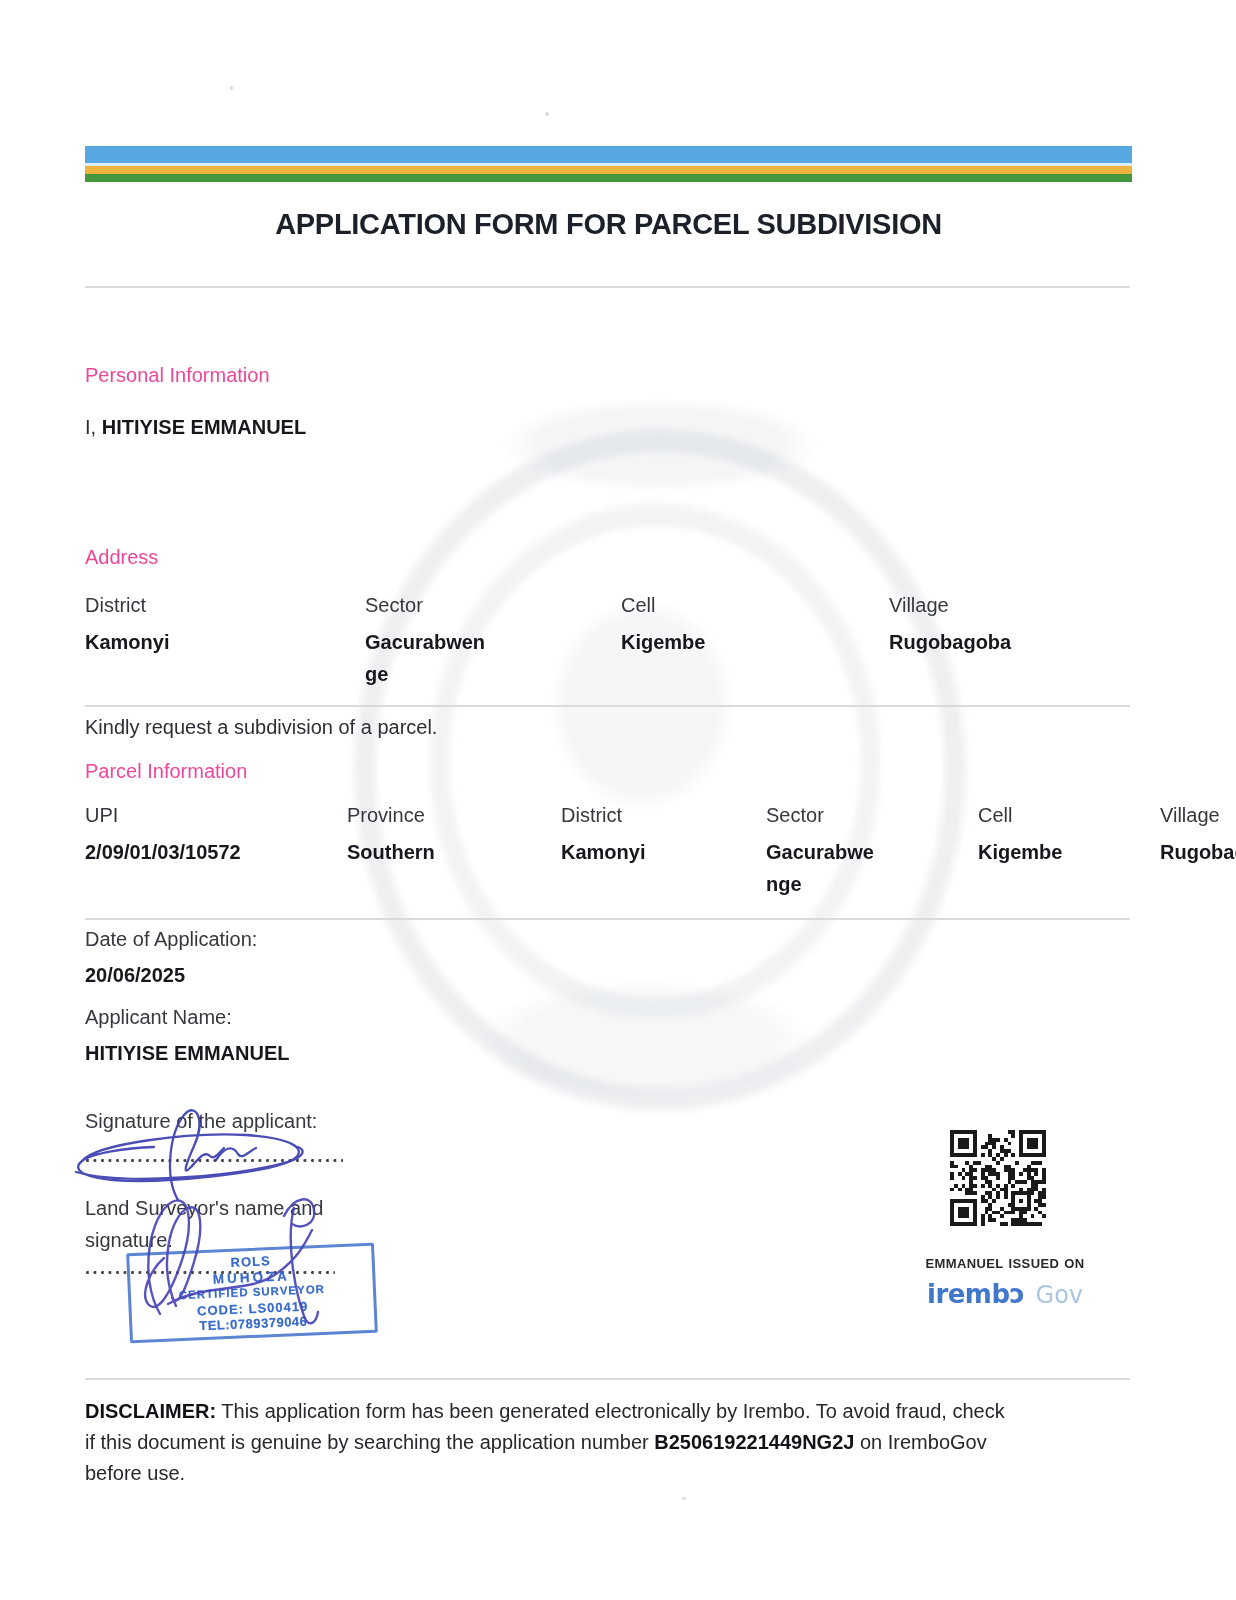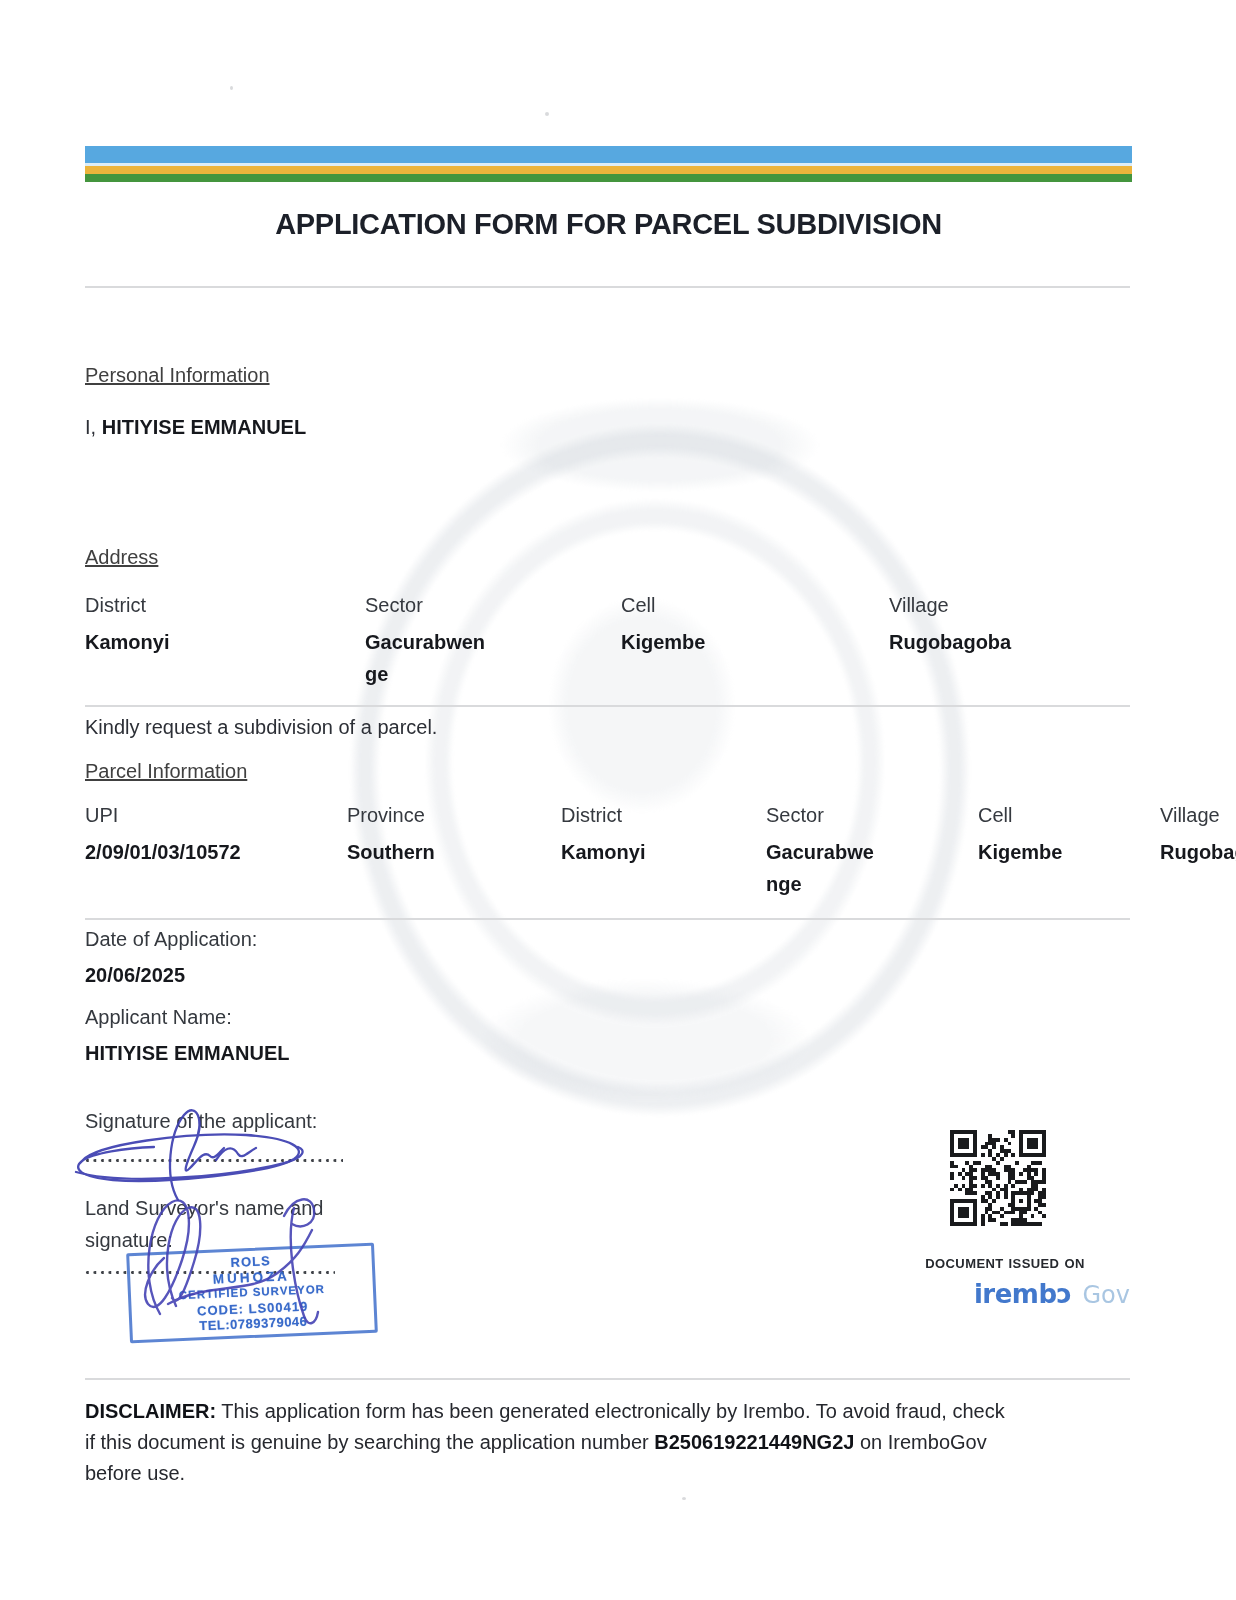--- a/index.html
+++ b/index.html
@@ -22,21 +22,21 @@
   .content{position:absolute;inset:0;z-index:1;}
   
   .banner{left:85px;top:146px;width:1047px;}
   .stripe{width:100%;}
   
   .title{
     left:85px;top:208px;width:1047px;text-align:center;
     font-size:29px;font-weight:700;color:#1c2029;letter-spacing:-0.3px;
   }
   .divider{height:2px;background:#d9dadc;left:85px;width:1045px;}
-  .sec{font-size:20px;color:#404040;text-decoration:underline;}
+  .sec{font-size:20px;color:#ec4899;}
   .lbl{font-size:20px;color:#35393f;}
   .val{font-size:20px;font-weight:700;color:#16181d;}
   .line20{font-size:20px;color:#2c2f36;}
   .row{display:flex;gap:47px;}
   .col .lbl{display:block;}
   .col .val{display:block;margin-top:9px;line-height:32px;}
   .ac0{width:233px;}.ac1{width:209px;}.ac2{width:221px;}.ac3{width:260px;}
   .pc0{width:215px;}.pc1{width:167px;}.pc2{width:158px;}.pc3{width:165px;}.pc4{width:135px;}.pc5{width:210px;}
   .wrapnarrow-a{max-width:126px;word-break:break-all;}
   .wrapnarrow-p{max-width:116px;word-break:break-all;}
@@ -62,21 +62,21 @@
   .stamp .s4{font-size:13px;letter-spacing:1px;}
   .stamp .s5{font-size:13px;letter-spacing:0.5px;}
   .sig{z-index:3;pointer-events:none;}
   
   .issue-wrap{left:880px;top:1130px;width:250px;text-align:center;}
   .qr{margin-left:70px;display:block;}
   .issue-caption{
     margin-top:30px;font-size:13px;font-weight:700;color:#26292e;
     letter-spacing:0.4px;word-spacing:1px;
   }
-  .brand{margin-top:8px;font-family:"DejaVu Sans", sans-serif;text-align:right;}
+  .brand{margin-top:8px;font-family:"DejaVu Sans", sans-serif;}
   .brand .b1{font-size:26px;font-weight:600;color:#4278cc;letter-spacing:-0.5px;}
   .brand .b2{font-size:24px;font-weight:400;color:#a9c6e2;margin-left:6px;}
   
   .disclaimer{left:85px;top:1396px;width:930px;font-size:20px;line-height:31px;color:#26282e;}
   .disclaimer b{color:#101217;}
   .speck{position:absolute;background:#b9bcc0;border-radius:50%;opacity:0.55;}
 </style>
 </head>
 <body>
 
@@ -485,21 +485,21 @@
           <rect x="14" y="24" width="1" height="1"></rect>
           <rect x="16" y="24" width="1" height="1"></rect>
           <rect x="17" y="24" width="1" height="1"></rect>
           <rect x="18" y="24" width="1" height="1"></rect>
           <rect x="19" y="24" width="1" height="1"></rect>
           <rect x="20" y="24" width="1" height="1"></rect>
           <rect x="21" y="24" width="1" height="1"></rect>
           <rect x="22" y="24" width="1" height="1"></rect>
           <rect x="23" y="24" width="1" height="1"></rect>
         </svg>
-      <div class="issue-caption">DOCUMENT ISSUED ON</div>
+      <div class="issue-caption">EMMANUEL ISSUED ON</div>
       <div class="brand">
         <span class="b1">irembɔ</span>
         <span class="b2">Gov</span>
       </div>
     </div>
 
     <div class="abs divider" style="top:1378px;"></div>
 
     <p class="abs disclaimer" style="margin:0;">
       <b>DISCLAIMER:</b><span> This application form has been generated electronically by Irembo. To avoid fraud, check if this document is genuine by searching the application number </span><b>B250619221449NG2J</b><span> on IremboGov before use.</span>

